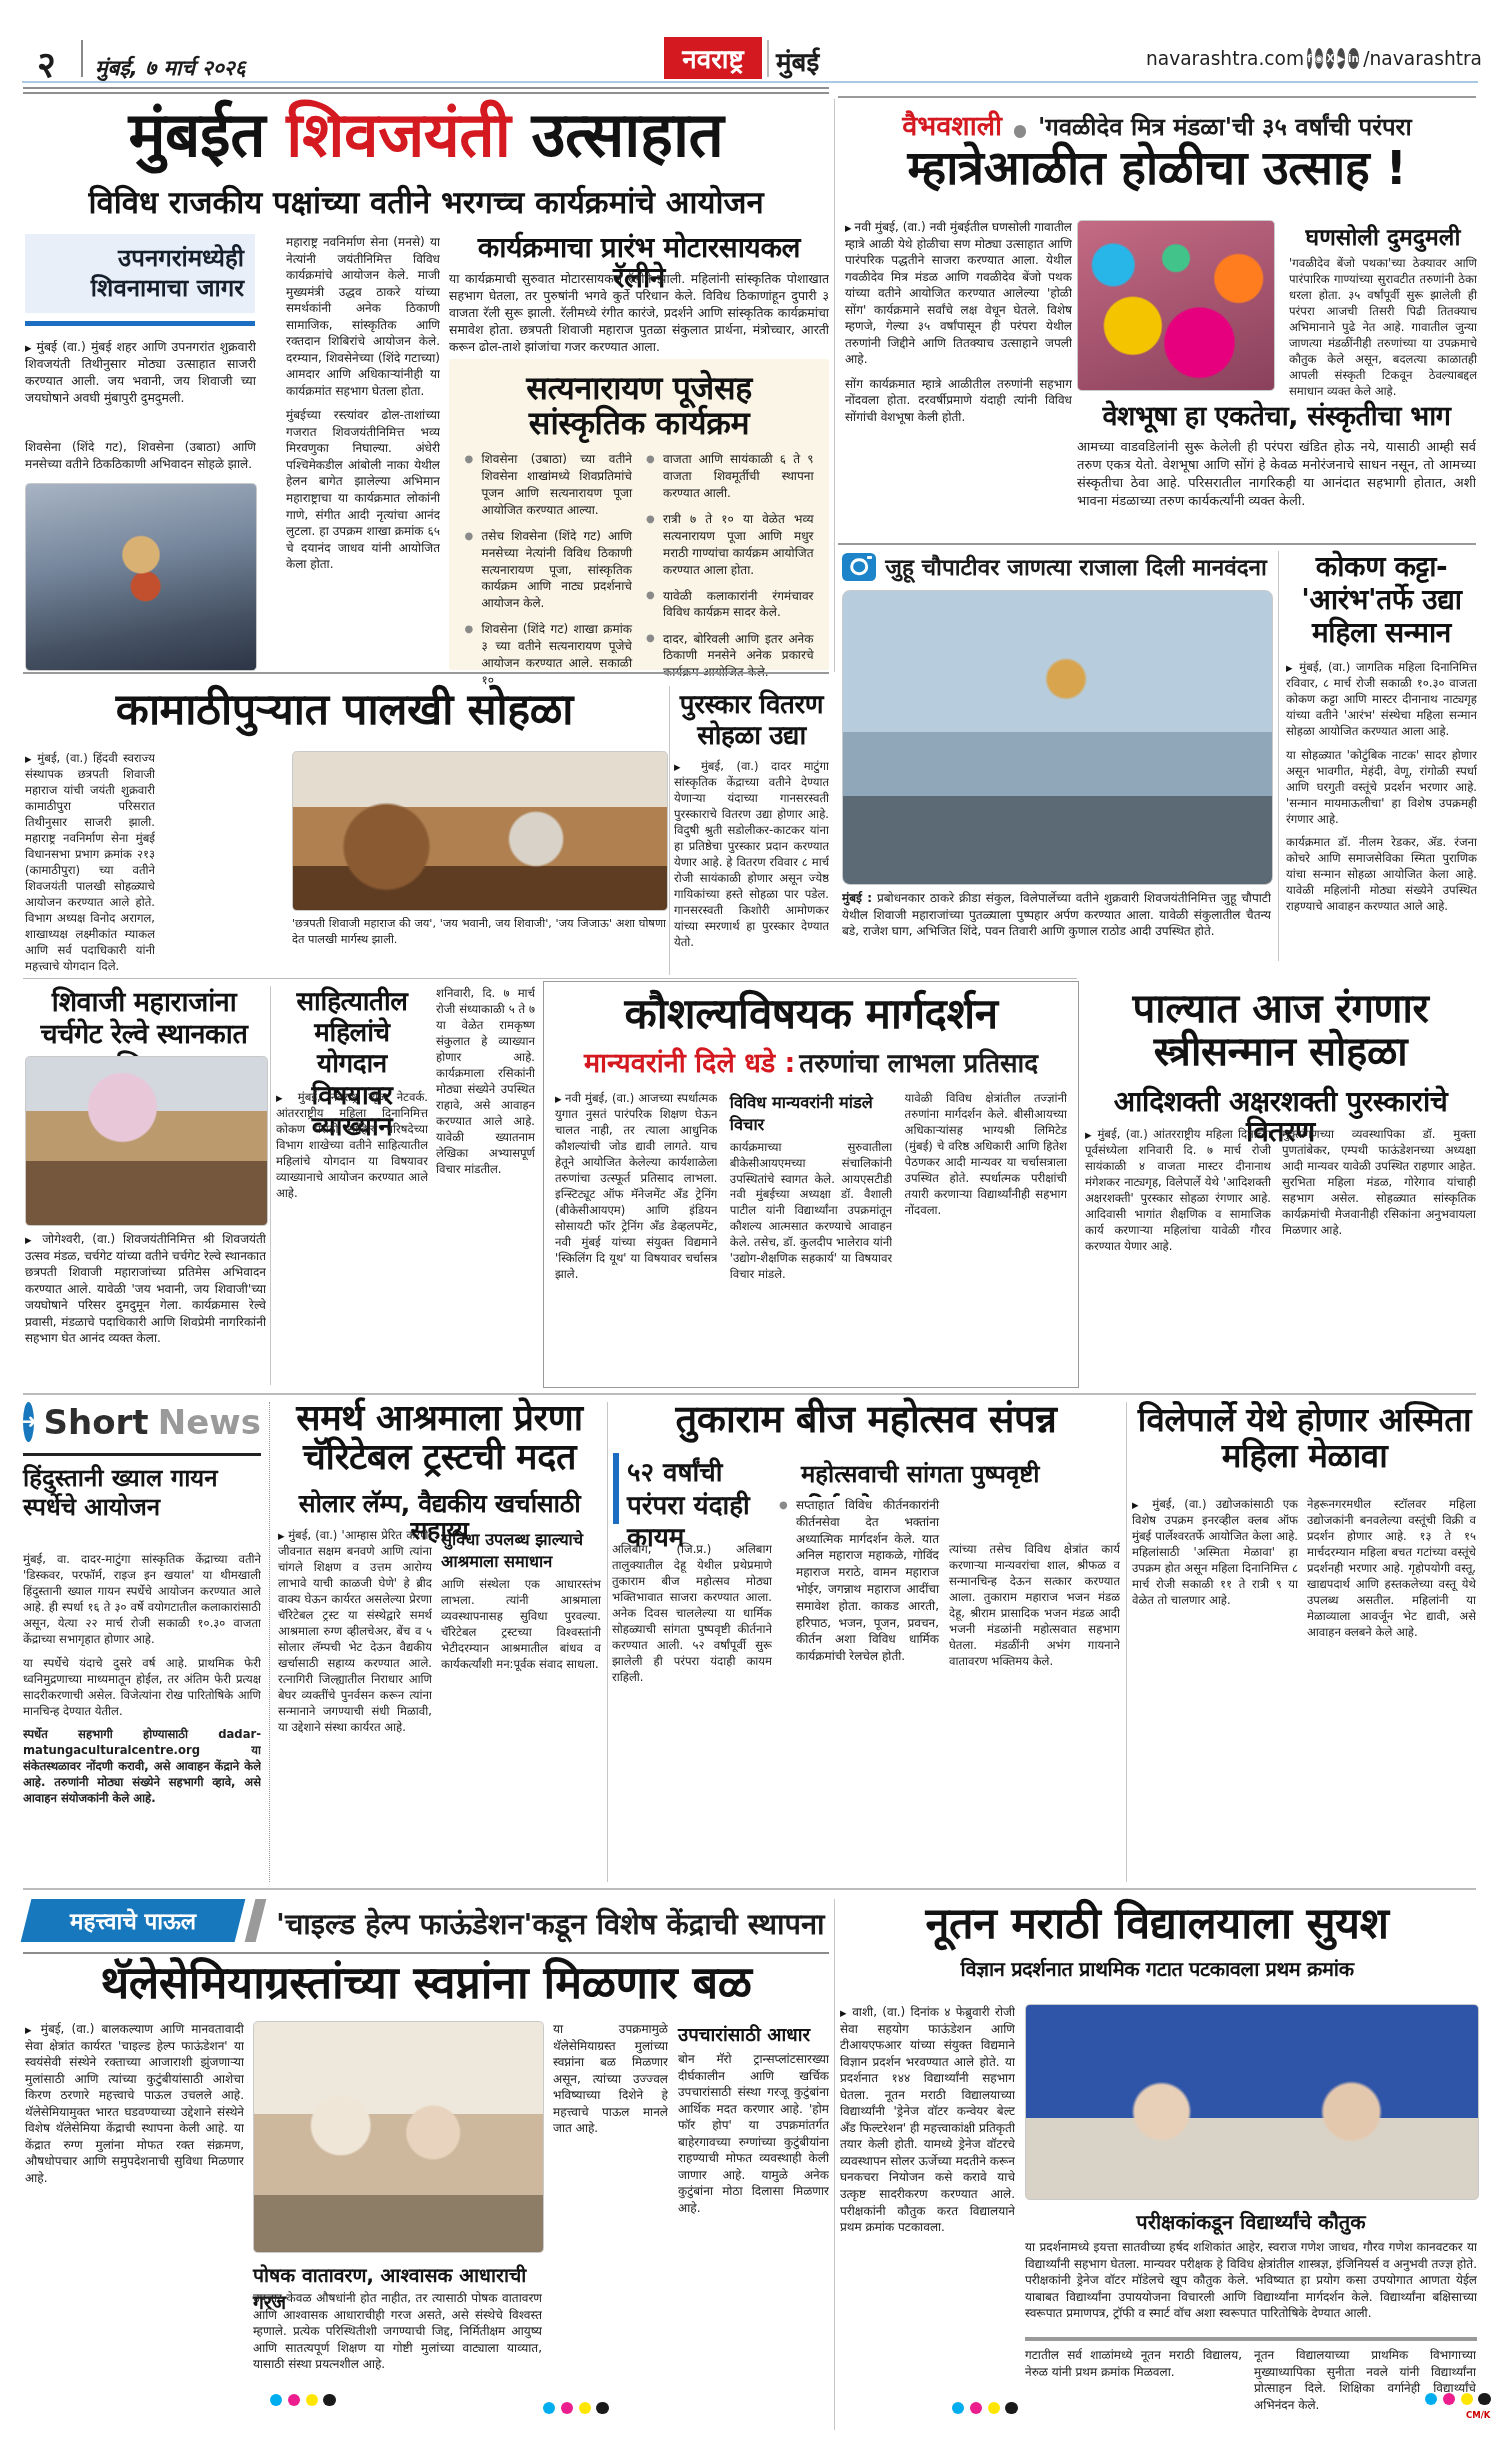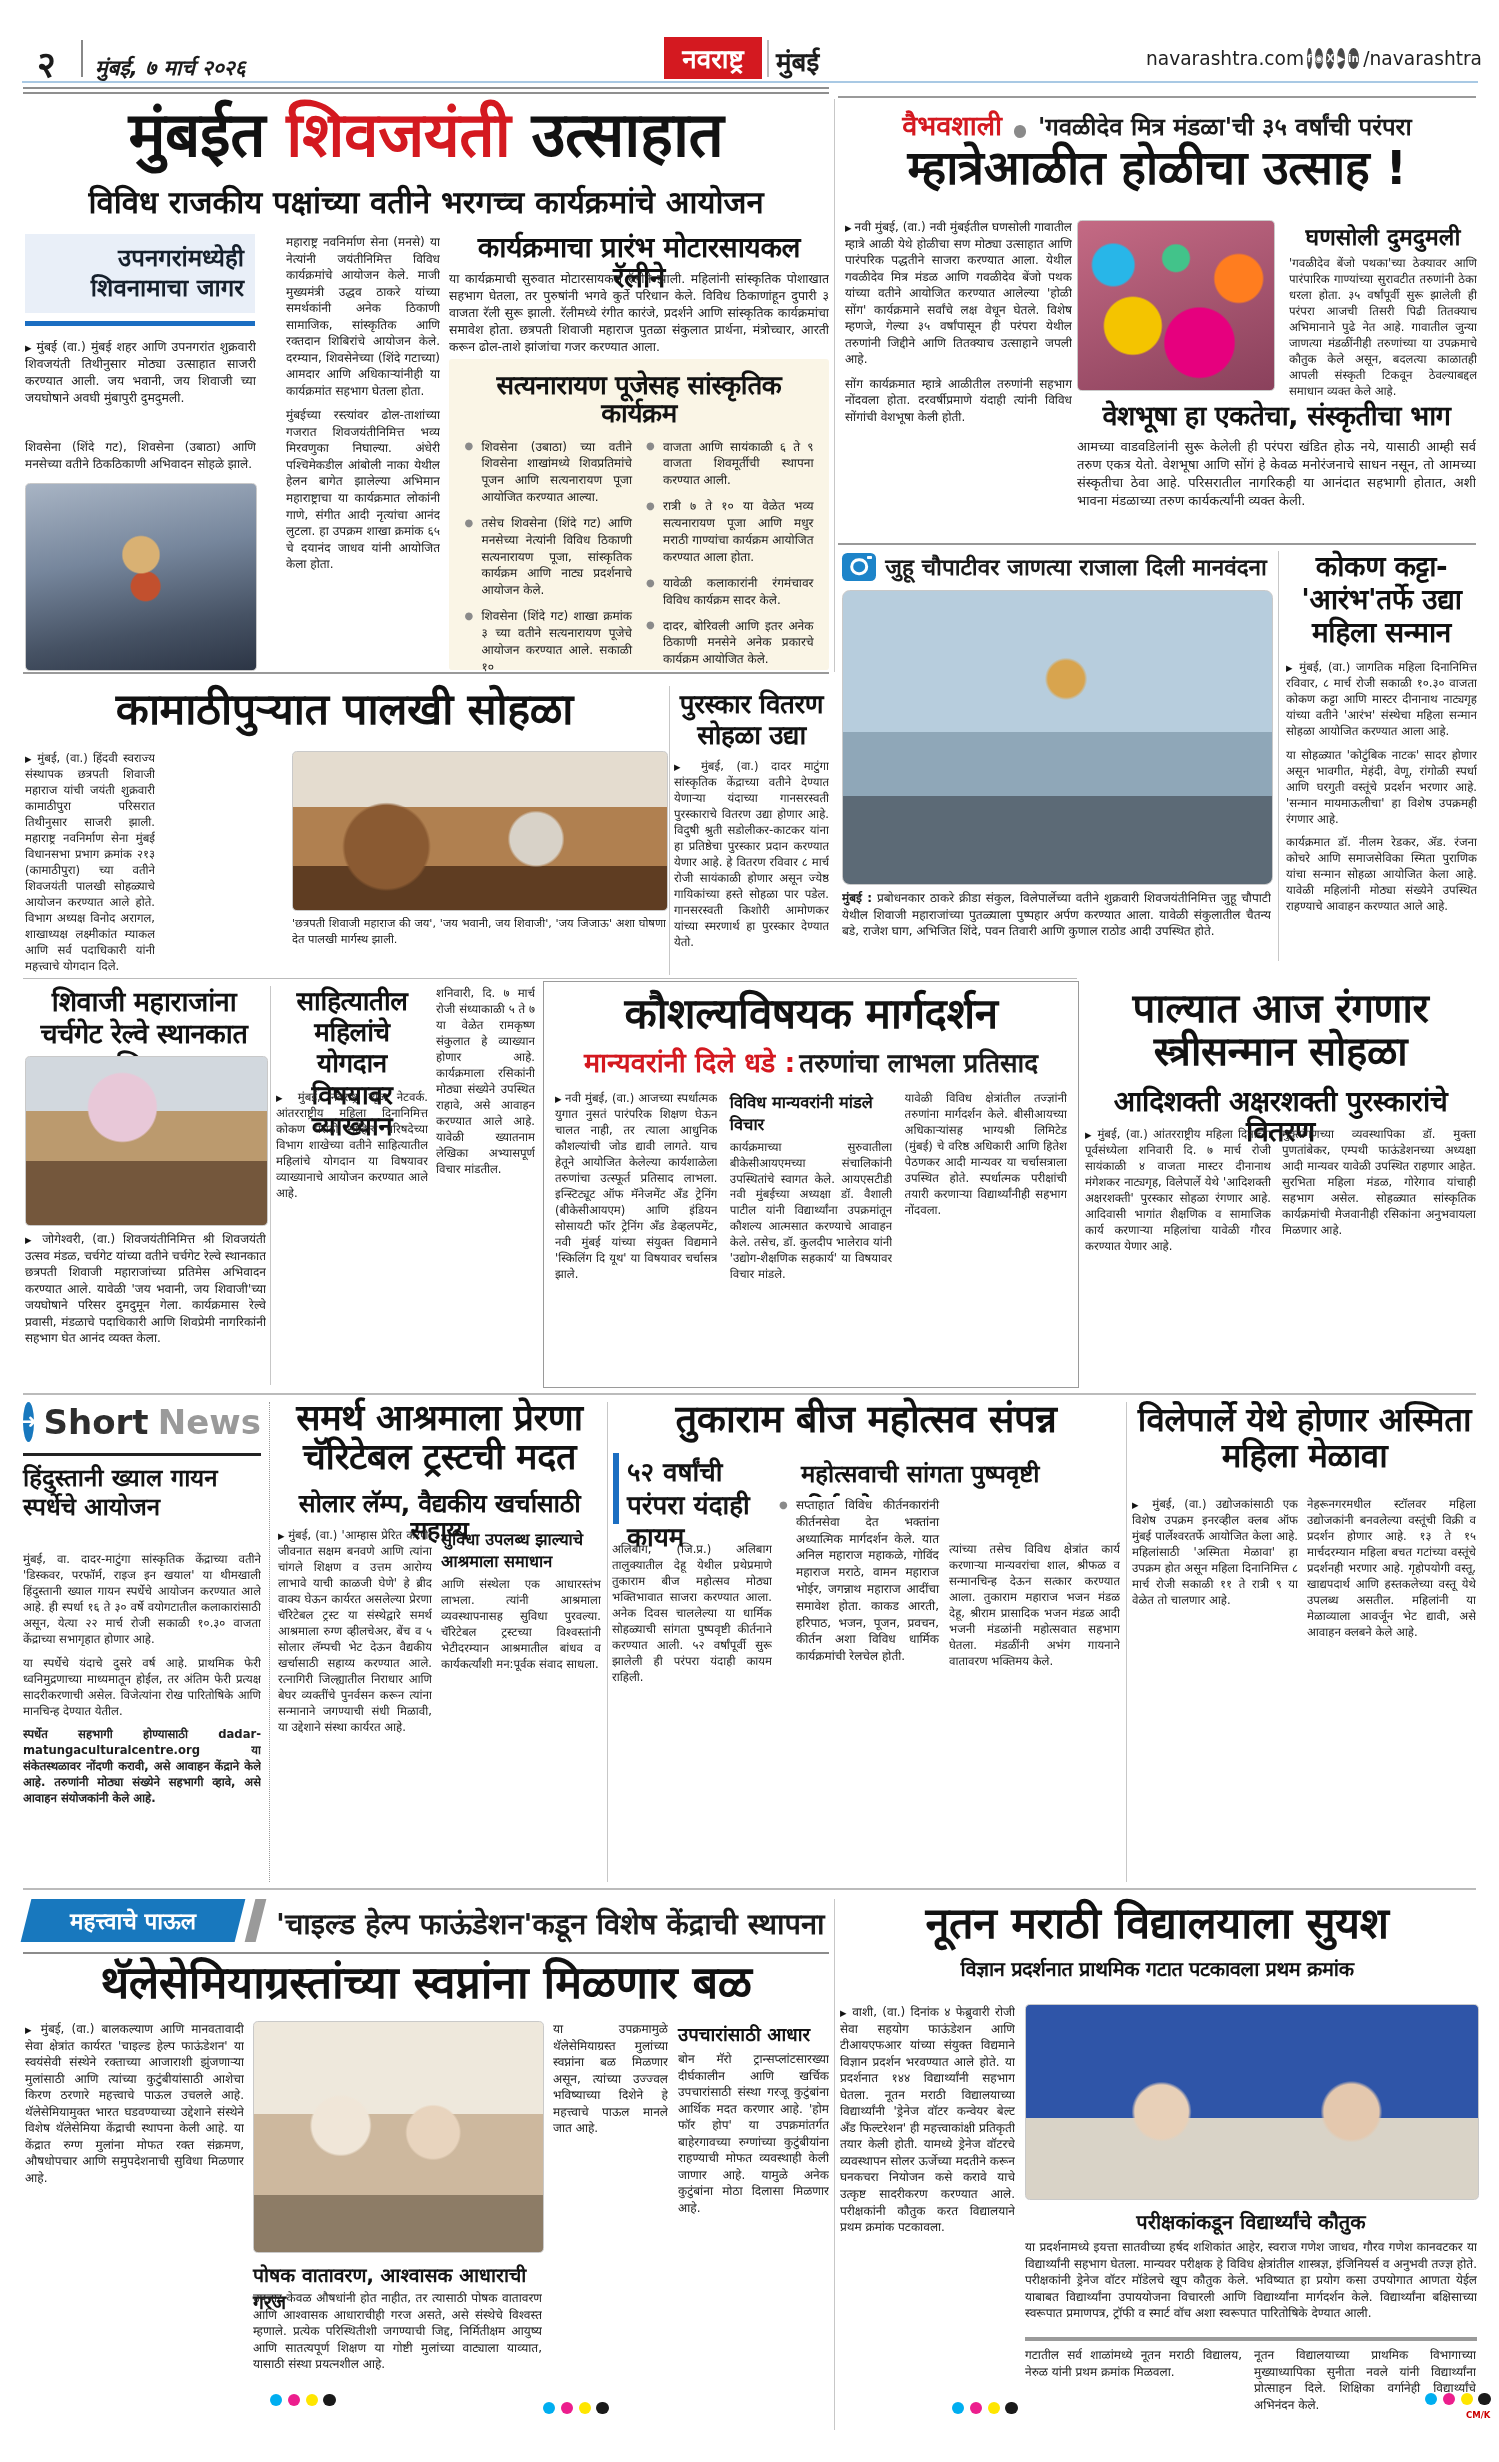--- a/index.html
+++ b/index.html
@@ -97,21 +97,21 @@
 
   <div class="abs bt" style="left:286px;top:234px;width:154px;height:435px;">
     <p>महाराष्ट्र नवनिर्माण सेना (मनसे) या नेत्यांनी जयंतीनिमित्त विविध कार्यक्रमांचे आयोजन केले. माजी मुख्यमंत्री उद्धव ठाकरे यांच्या समर्थकांनी अनेक ठिकाणी सामाजिक, सांस्कृतिक आणि रक्तदान शिबिरांचे आयोजन केले. दरम्यान, शिवसेनेच्या (शिंदे गटाच्या) आमदार आणि अधिकाऱ्यांनीही या कार्यक्रमांत सहभाग घेतला होता.</p>
     <p>मुंबईच्या रस्त्यांवर ढोल-ताशांच्या गजरात शिवजयंतीनिमित्त भव्य मिरवणुका निघाल्या. अंधेरी पश्चिमेकडील आंबोली नाका येथील हेलन बागेत झालेल्या अभिमान महाराष्ट्राचा या कार्यक्रमात लोकांनी गाणे, संगीत आदी नृत्यांचा आनंद लुटला. हा उपक्रम शाखा क्रमांक ६५ चे दयानंद जाधव यांनी आयोजित केला होता.</p>
   </div>
 
   <div class="abs hl" style="left:449px;top:233px;width:380px;font-size:28px;">कार्यक्रमाचा प्रारंभ मोटारसायकल रॅलीने</div>
   <div class="abs bt" style="left:449px;top:270px;width:380px;height:84px;font-size:12.4px;">या कार्यक्रमाची सुरुवात मोटारसायकल रॅलीने झाली. महिलांनी सांस्कृतिक पोशाखात सहभाग घेतला, तर पुरुषांनी भगवे कुर्ते परिधान केले. विविध ठिकाणांहून दुपारी ३ वाजता रॅली सुरू झाली. रॅलीमध्ये रंगीत कारंजे, प्रदर्शने आणि सांस्कृतिक कार्यक्रमांचा समावेश होता. छत्रपती शिवाजी महाराज पुतळा संकुलात प्रार्थना, मंत्रोच्चार, आरती करून ढोल-ताशे झांजांचा गजर करण्यात आला.</div>
 
   <div class="creambox" style="left:449px;top:359px;width:380px;height:311px;">
-    <div class="hl" style="font-size:26px;margin-bottom:11px;">सत्यनारायण पूजेसह सांस्कृतिक कार्यक्रम</div>
+    <div class="hl" style="font-size:32px;margin-bottom:11px;">सत्यनारायण पूजेसह सांस्कृतिक कार्यक्रम</div>
     <div style="display:flex;gap:14px;">
       <ul style="flex:1;">
         <li>शिवसेना (उबाठा) च्या वतीने शिवसेना शाखांमध्ये शिवप्रतिमांचे पूजन आणि सत्यनारायण पूजा आयोजित करण्यात आल्या.</li>
         <li>तसेच शिवसेना (शिंदे गट) आणि मनसेच्या नेत्यांनी विविध ठिकाणी सत्यनारायण पूजा, सांस्कृतिक कार्यक्रम आणि नाट्य प्रदर्शनाचे आयोजन केले.</li>
         <li>शिवसेना (शिंदे गट) शाखा क्रमांक ३ च्या वतीने सत्यनारायण पूजेचे आयोजन करण्यात आले. सकाळी १०</li>
       </ul>
       <ul style="flex:1;">
         <li>वाजता आणि सायंकाळी ६ ते ९ वाजता शिवमूर्तीची स्थापना करण्यात आली.</li>
         <li>रात्री ७ ते १० या वेळेत भव्य सत्यनारायण पूजा आणि मधुर मराठी गाण्यांचा कार्यक्रम आयोजित करण्यात आला होता.</li>
         <li>यावेळी कलाकारांनी रंगमंचावर विविध कार्यक्रम सादर केले.</li>

